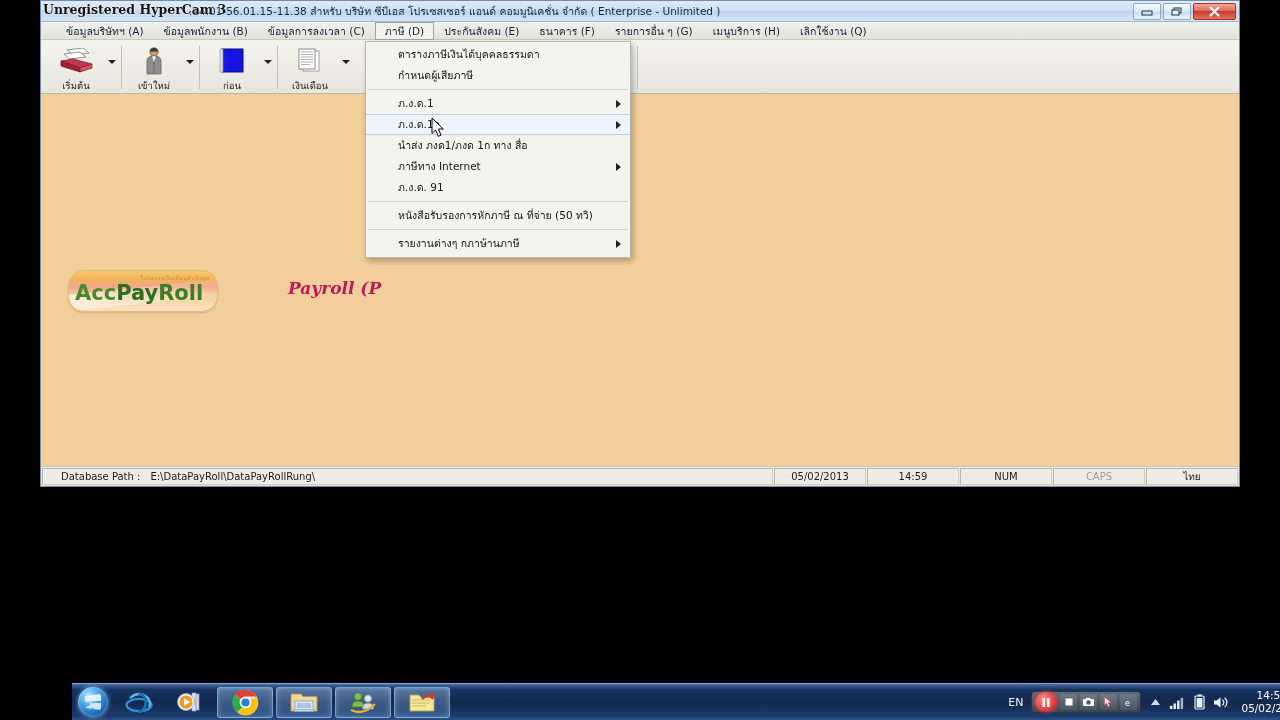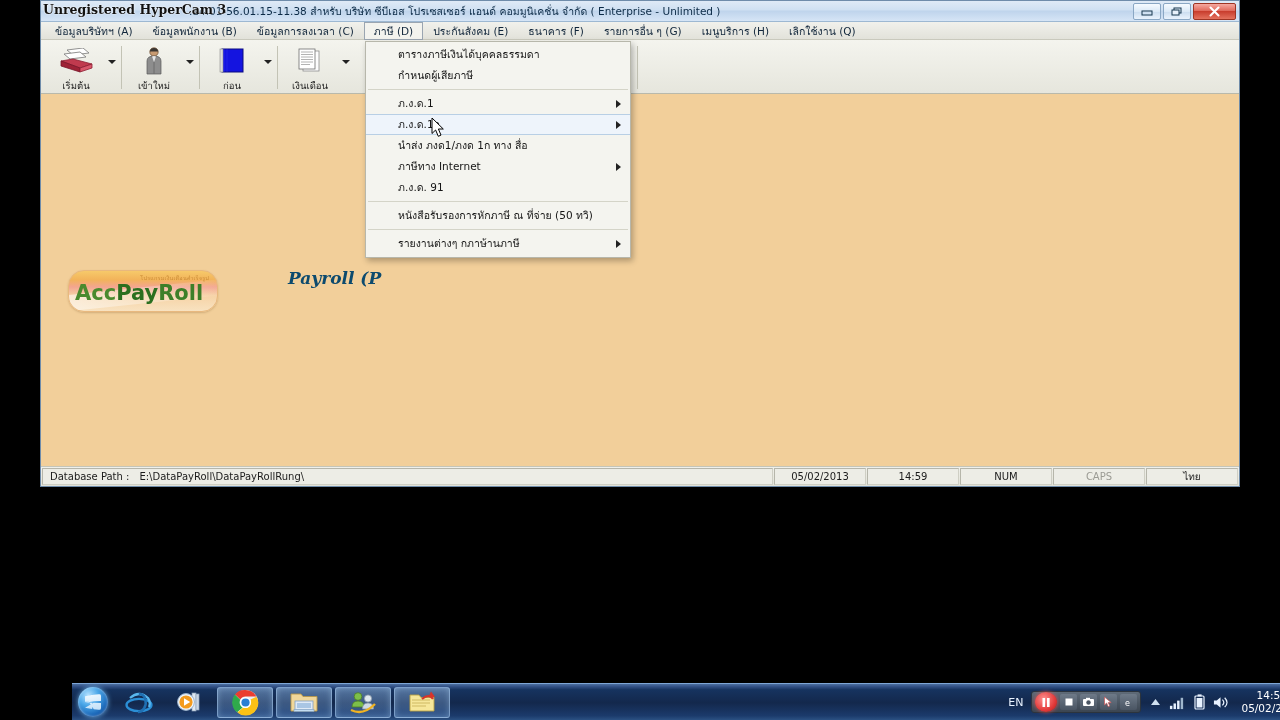--- a/index.html
+++ b/index.html
@@ -47,21 +47,21 @@
   .win-btn.close {
     width: 43px;
     background: linear-gradient(to bottom, #f6a9a0, #e06a5c 45%, #c93e2e 50%, #e4725e);
     border-color: #9e3423; color: #fff; font-weight: bold;
   }
 
   
   #menubar {
     height: 18px; background: linear-gradient(to bottom,#f1f1ec,#e2e2da);
     border-bottom: 1px solid #c9c9bd;
-    display: flex; align-items: center; padding-left: 4px;
+    display: flex; align-items: center; padding-left: 15px;
   }
   .menu-item {
     font-size: 10.5px; color: #10253a; padding: 1px 9px;
     white-space: nowrap; line-height: 14px; border: 1px solid transparent;
   }
   .menu-item.active {
     background: #f3f3ee;
     border: 1px solid #9aa5b1;
   }
 
@@ -115,38 +115,38 @@
   }
   #logo-word .acc { color: #4a8a2e; }
   #logo-word .pay { color: #2b6f1f; }
   #logo-word .roll { color: #3d7f28; }
   #logo-swoosh {
     position: absolute; left: -10px; top: 16px; width: 175px; height: 16px;
     background: linear-gradient(to right, rgba(255,255,255,.55), rgba(255,255,255,0));
     transform: rotate(-6deg);
   }
   #payroll-title {
-    position: absolute; left: 247px; top: 174px;
+    position: absolute; left: 247px; top: 184px;
     font-family: "DejaVu Serif", "Liberation Serif", serif;
     font-style: italic; font-weight: bold;
-    font-size: 17px; color: #0c4a6e; white-space: nowrap;
+    font-size: 17px; color: #be185d; white-space: nowrap;
   }
 
   
   #statusbar {
     height: 20px; background: linear-gradient(to bottom,#f0f0ea,#e2e2d8);
     border-top: 1px solid #c5c5b8;
     display: flex; align-items: stretch; font-size: 10px; color: #1b1b1b;
   }
   .sb-cell {
     border: 1px solid #cfcfc4; border-top-color: #b6b6aa; border-left-color: #b6b6aa;
     margin: 1px 0 1px 1px; display: flex; align-items: center;
     justify-content: center; background: #edede6;
   }
-  #sb-path { flex: 1; justify-content: flex-start; padding-left: 7px; }
+  #sb-path { flex: 1; justify-content: flex-start; padding-left: 18px; }
   .sb-w { width: 92px; }
   .sb-dim { color: #9b9b94; }
 
   
   #dropdown {
     position: absolute; left: 324px; top: 40px; width: 266px;
     background: #f4f4ef;
     border: 1px solid #b7b7ab;
     box-shadow: 2px 3px 6px rgba(0,0,0,.28);
     padding: 2px 0 3px 0;

